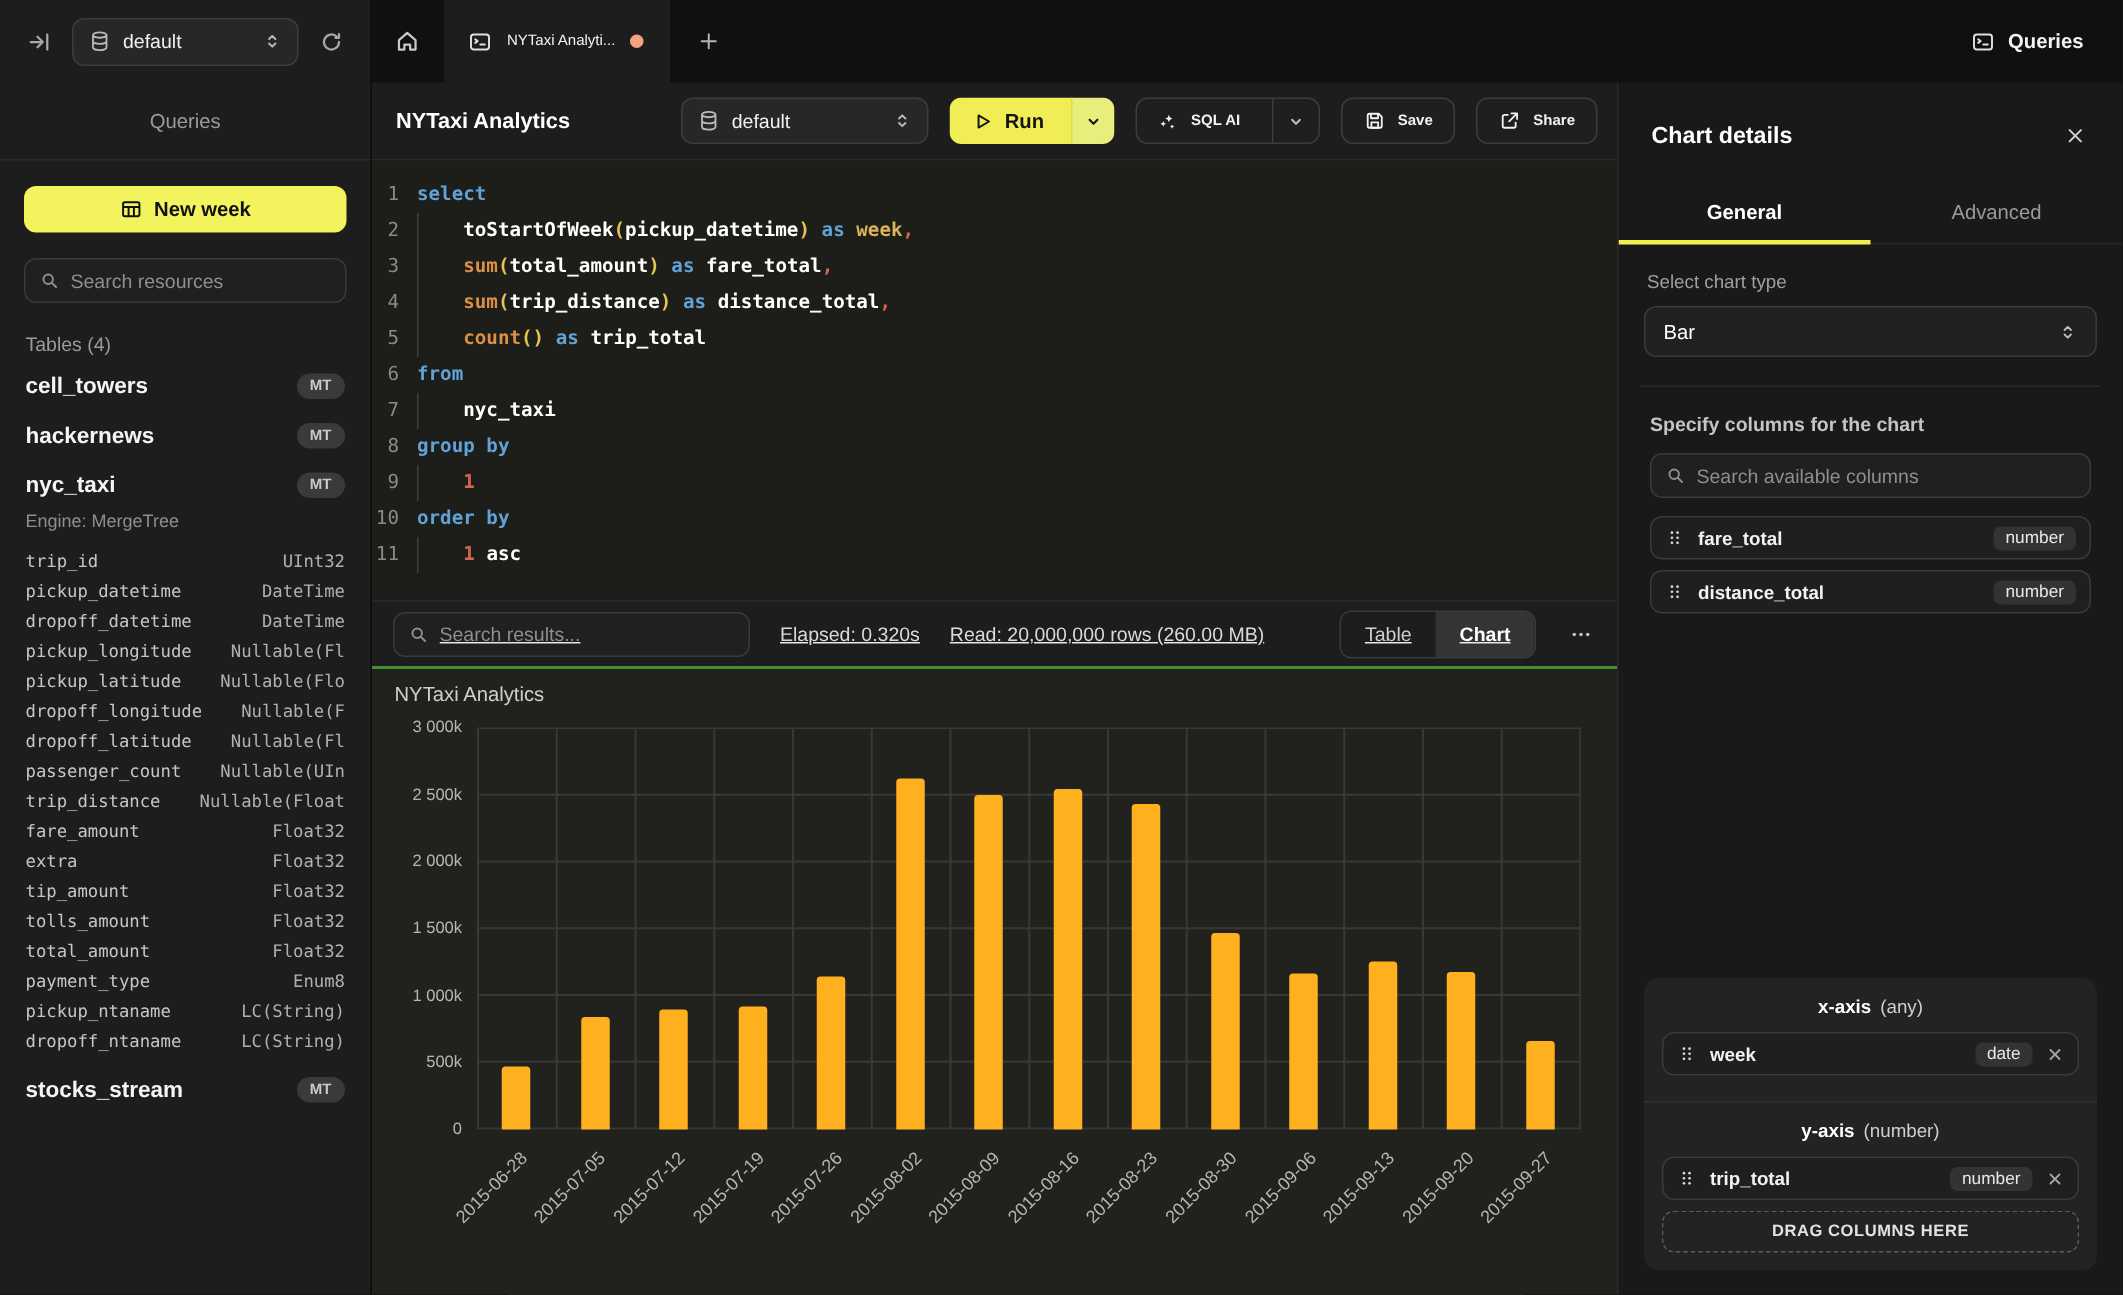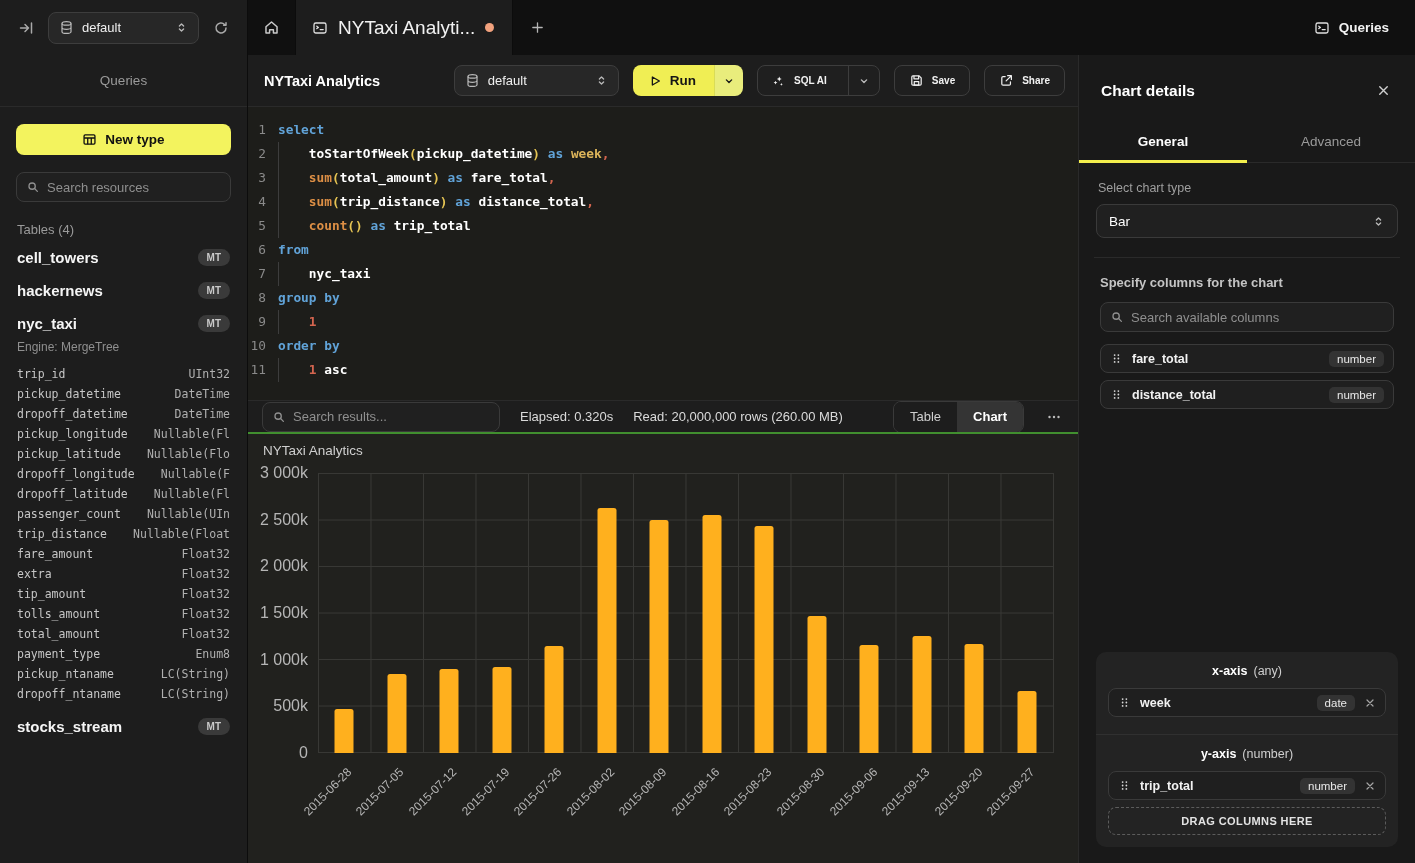--- a/index.html
+++ b/index.html
@@ -13,21 +13,21 @@
   .ts-left { width:248px; flex:none; background:#1d1d1d; display:flex; align-items:center; gap:10px;
     padding:0 14px; border-right:1px solid #0c0c0c; }
   .icon-btn { color:#a9a9a9; background:none; border:none; padding:4px; cursor:pointer; display:flex; align-items:center; }
   .db-select { flex:1; height:32px; background:#272727; border:1px solid #3d3d3d; border-radius:8px;
     display:flex; align-items:center; gap:8px; padding:0 10px; color:#f0f0f0; cursor:pointer; }
   .db-select .grow { flex:1; font-size:13px; }
   .ts-right { flex:1; background:#101010; display:flex; align-items:stretch; }
   .home-btn { width:47px; display:flex; align-items:center; justify-content:center; color:#c9c9c9;
     border:none; background:none; cursor:pointer; }
   .tab { background:#1d1d1d; display:flex; align-items:center; gap:10px; padding:0 18px 0 16px;
-    color:#f2f2f2; font-size:19px; cursor:pointer; border-left:1px solid #0c0c0c; border-right:1px solid #0c0c0c; }
+    color:#f2f2f2; font-size:10px; cursor:pointer; border-left:1px solid #0c0c0c; border-right:1px solid #0c0c0c; }
   .tab .dot { width:9px; height:9px; border-radius:50%; background:#f2a27e; }
   .newtab-btn { width:48px; display:flex; align-items:center; justify-content:center; color:#b5b5b5;
     background:none; border:none; font-size:18px; cursor:pointer; }
   .ts-spacer { flex:1; }
   .queries-btn { display:flex; align-items:center; gap:9px; color:#f2f2f2; background:none; border:none;
     font-size:13.5px; font-weight:600; padding:0 26px; cursor:pointer; }
 
   
   .body { flex:1; display:flex; min-height:0; }
 
@@ -82,22 +82,22 @@
     font-family:"DejaVu Sans Mono", monospace; font-size:12.8px; }
   .cl { display:flex; line-height:24px; }
   .ln { width:30px; flex:none; text-align:right; color:#8a8a8a; padding-right:12px; user-select:none; }
   .lc { position:relative; white-space:pre; font-weight:600; color:#e8e8e8; }
   .lc.ind::before { content:""; position:absolute; left:0; top:0; bottom:0; width:1px; background:#3d3d3d; }
   .tk-kw { color:#61a3d8; } .tk-fn { color:#dd8f45; } .tk-wb { color:#ffffff; }
   .tk-pr { color:#e5c453; } .tk-un { color:#dcb45a; } .tk-cm { color:#d4654f; }
   .tk-nm { color:#d4654f; } .tk-pl { color:#e8e8e8; }
 
   
-  .results-bar { height:32px; flex:none; background:#1d1d1d; border-top:1px solid #2a2a2a;
-    display:flex; align-items:center; padding:0 14px; gap:20px; }
+  .results-bar { height:44px; flex:none; background:#1d1d1d; border-top:1px solid #2a2a2a;
+    display:flex; align-items:center; padding:0 14px; gap:20px;text-decoration:underline; }
   .results-search { width:238px; height:30px; margin-top:0; }
   .stat { color:#dadada; font-size:13px; white-space:nowrap; }
   .rb-spacer { flex:1; }
   .view-toggle { display:flex; border:1px solid #3a3a3a; border-radius:8px; overflow:hidden; height:32px; }
   .vt-seg { display:flex; align-items:center; padding:0 16px; color:#cfcfcf; font-size:13px; cursor:pointer;
     background:#1d1d1d; border:none; }
   .vt-seg.active { background:#343434; color:#fff; font-weight:600; }
   .more-btn { color:#bdbdbd; background:none; border:none; cursor:pointer; padding:4px 2px; letter-spacing:1px; font-size:14px; }
 
   .green-rule { height:2px; flex:none; background:#418f2f; }
@@ -106,21 +106,21 @@
   .chart-panel { flex:1; min-height:0; background:#21211e; position:relative; }
   .chart-title { position:absolute; left:15px; top:9px; color:#cfcfcf; font-size:13.5px; }
   .plot { position:absolute; left:70px; right:24px; top:39px; bottom:110px;
     border-top:1px solid #383835; border-right:1px solid #383835;
     background-image:
       linear-gradient(to right, #383835 1px, transparent 1px),
       linear-gradient(to top, #383835 1px, transparent 1px);
     background-size: calc(100%/14) 100%, 100% calc(100%/6); }
   .bar { position:absolute; bottom:0; width:19px; background:#ffb01e; border-radius:2.5px 2.5px 0 0; transform:translateX(-50%); }
   .ylabels { position:absolute; left:0; width:60px; top:39px; bottom:110px; }
-  .ylab { position:absolute; right:0; transform:translateY(50%); color:#b6b6b6; font-size:16px; white-space:nowrap; }
+  .ylab { position:absolute; right:0; transform:translateY(50%); color:#b6b6b6; font-size:11px; white-space:nowrap; }
   .xlabels { position:absolute; left:70px; right:24px; bottom:110px; height:0; }
   .xl-anchor { position:absolute; top:0; width:0; }
   .xlab { position:absolute; top:12px; right:0; transform:rotate(-45deg); transform-origin:top right;
     color:#b6b6b6; font-size:12px; white-space:nowrap; }
 
   
   .rpanel { width:337px; flex:none; background:#191919; border-left:1px solid #2a2a2a;
     display:flex; flex-direction:column; overflow:hidden; }
   .rp-header { flex:none; display:flex; align-items:center; justify-content:space-between; padding:26px 22px 20px 22px; }
   .rp-title { font-size:15.5px; font-weight:700; color:#fff; }
@@ -233,21 +233,21 @@
         <button class="sb-tab">Queries</button>
       </div>
       <div class="sb-scroll">
         <button class="new-table-btn">
           <span>
             <svg width="15" height="15" viewBox="0 0 16 16" fill="none" stroke="#111" stroke-width="1.4" stroke-linejoin="round">
                 <rect x="2.2" y="3" width="11.6" height="10" rx="1.2"></rect>
                 <path d="M2.2 6.4h11.6M6.1 6.4v6.6M9.9 6.4v6.6"></path>
               </svg>
           </span>
-          <span>New type</span>
+          <span>New week</span>
         </button>
         <div class="search-box">
           <span>
             <svg width="14" height="14" viewBox="0 0 16 16" fill="none" stroke="#8f8f8f" stroke-width="1.5" stroke-linecap="round">
                 <circle cx="7" cy="7" r="3.6"></circle>
                 <path d="M9.8 9.8 13 13"></path>
               </svg>
           </span>
           <input placeholder="Search resources" style="">
         </div>

